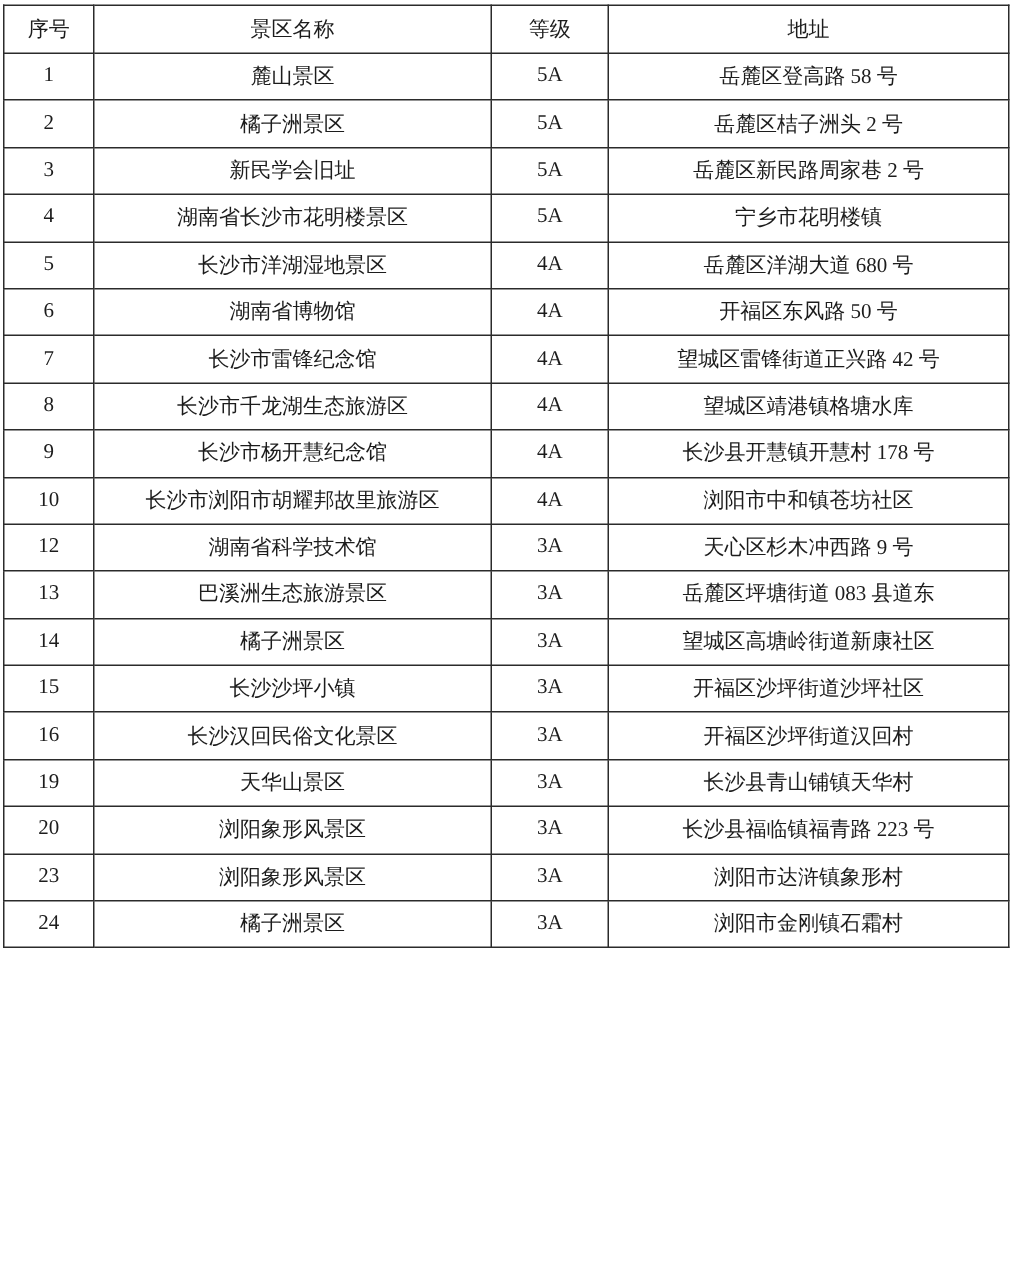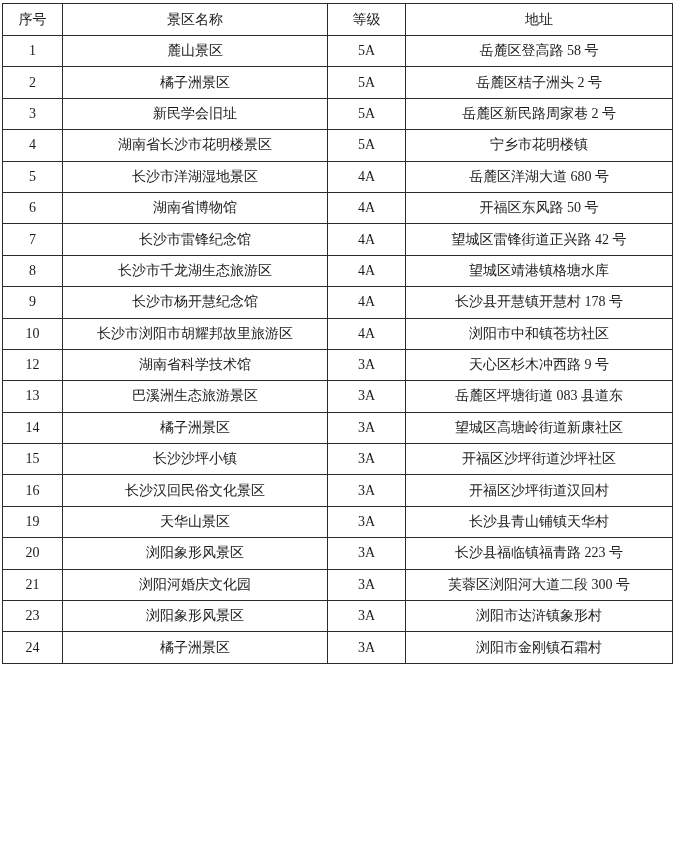--- a/index.html
+++ b/index.html
@@ -166,26 +166,20 @@
           <td class="cell-grade">3A</td>
           <td class="cell-address">长沙县青山铺镇天华村</td>
         </tr>
         <tr>
           <td class="cell-index">20</td>
           <td class="cell-name">浏阳象形风景区</td>
           <td class="cell-grade">3A</td>
           <td class="cell-address">长沙县福临镇福青路 223 号</td>
         </tr>
         <tr>
-          <td class="cell-index">21</td>
-          <td class="cell-name">浏阳河婚庆文化园</td>
-          <td class="cell-grade">3A</td>
-          <td class="cell-address">芙蓉区浏阳河大道二段 300 号</td>
-        </tr>
-        <tr>
           <td class="cell-index">23</td>
           <td class="cell-name">浏阳象形风景区</td>
           <td class="cell-grade">3A</td>
           <td class="cell-address">浏阳市达浒镇象形村</td>
         </tr>
         <tr>
           <td class="cell-index">24</td>
           <td class="cell-name">橘子洲景区</td>
           <td class="cell-grade">3A</td>
           <td class="cell-address">浏阳市金刚镇石霜村</td>

